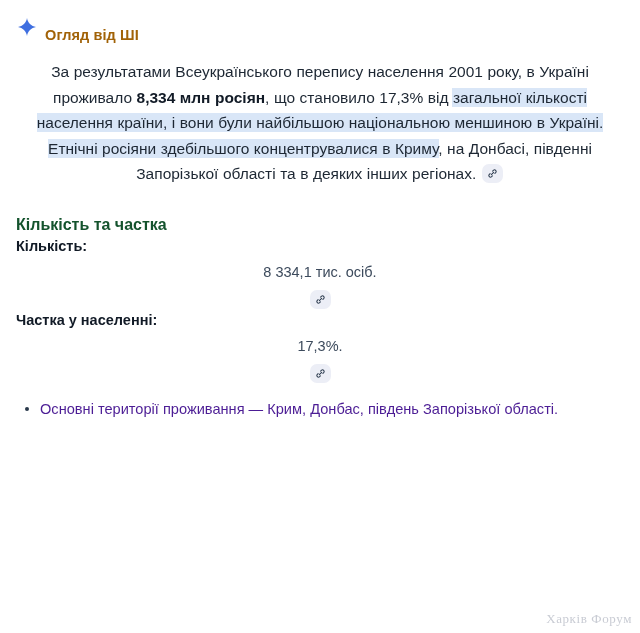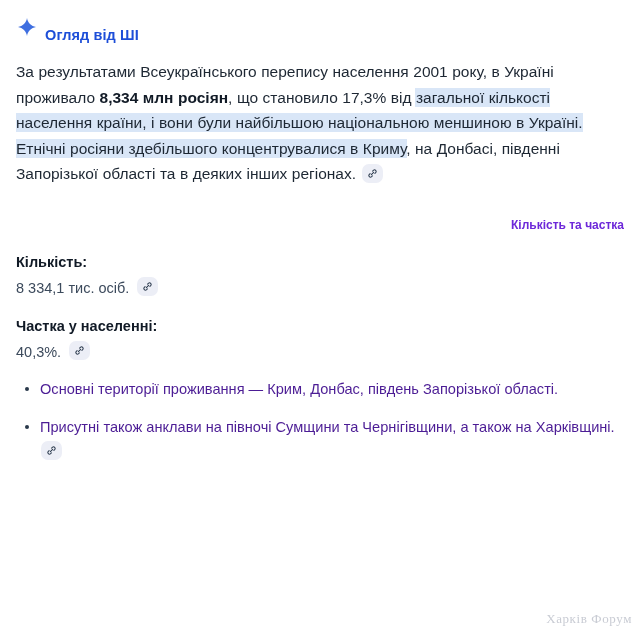--- a/index.html
+++ b/index.html
@@ -37,70 +37,69 @@
   .sparkle-icon {
     width: 18px;
     height: 18px;
     flex: 0 0 18px;
     display: block;
   }
   .ai-header-title {
     font-size: 14.5px;
     font-weight: bold;
     letter-spacing: 0.1px;
-    color: #1d4ed8;
+    color: #a16207;
     line-height: 1;
     margin-top: 16px;
   }
 
   
   .summary-paragraph {
     font-size: 15.5px;
     line-height: 25.5px;
     color: #1d2733;
     margin: 5px 0 0 0;
-    text-align: left;
+    text-align: center;
     word-spacing: 0.2px;
   }
   .summary-paragraph b {
     font-weight: bold;
     color: #111a26;
   }
   .hl {
     background: #d9e6f7;
     box-shadow: 0 0 0 1px #d9e6f7;
   }
 
   h3.section-heading {
-    font-size: 12px;
-    font-weight: bold;
-    color: #6d28d9;
+    font-size: 16px;
+    font-weight: bold;
+    color: #14532d;
     margin: 27px 0 0 0;
     line-height: 22px;
-    text-align: right;
   }
 
   .stat-block {
-    margin-top: 16px;
   }
   .stat-label {
     font-size: 14.5px;
     font-weight: bold;
     color: #111a26;
     line-height: 21px;
     margin: 0;
   }
   .stat-value {
     font-size: 14.5px;
     color: #3c4a5c;
     line-height: 24px;
     margin: 3px 0 0 0;
     display: flex;
     align-items: center;
     gap: 7px;
+    flex-direction: column;
   }
 
   ul.bullet-list {
     list-style: none;
     margin: 13px 0 0 0;
     padding: 0;
   }
   ul.bullet-list > li {
     position: relative;
     padding-left: 24px;
@@ -192,38 +191,31 @@
             <path d="M12.2 6.8 L14.4 4.6 A3.6 3.6 0 0 1 19.4 9.6 L17.2 11.8"></path>
             <path d="M11.8 17.2 L9.6 19.4 A3.6 3.6 0 0 1 4.6 14.4 L6.8 12.2"></path>
           </svg>
         </span>
     </p>
   </div>
 
   <div class="stat-block">
     <p class="stat-label">Частка у населенні:</p>
     <p class="stat-value">
-      <span>40,3%.</span>
+      <span>17,3%.</span>
         <span class="cite-chip">
           <svg viewBox="0 0 24 24" fill="none" stroke="#2b3a4d" stroke-width="2.2" stroke-linecap="round">
             <path d="M9.5 14.5 L14.5 9.5"></path>
             <path d="M12.2 6.8 L14.4 4.6 A3.6 3.6 0 0 1 19.4 9.6 L17.2 11.8"></path>
             <path d="M11.8 17.2 L9.6 19.4 A3.6 3.6 0 0 1 4.6 14.4 L6.8 12.2"></path>
           </svg>
         </span>
     </p>
   </div>
 
   <ul class="bullet-list">
     <li><span>Основні території проживання — Крим, Донбас, південь Запорізької області.</span></li>
-    <li><span>Присутні також анклави на півночі Сумщини та Чернігівщини, а також на Харківщині. </span><span class="cite-chip">
-          <svg viewBox="0 0 24 24" fill="none" stroke="#2b3a4d" stroke-width="2.2" stroke-linecap="round">
-            <path d="M9.5 14.5 L14.5 9.5"></path>
-            <path d="M12.2 6.8 L14.4 4.6 A3.6 3.6 0 0 1 19.4 9.6 L17.2 11.8"></path>
-            <path d="M11.8 17.2 L9.6 19.4 A3.6 3.6 0 0 1 4.6 14.4 L6.8 12.2"></path>
-          </svg>
-        </span></li>
   </ul>
 
 
   <div class="watermark">Харків Форум</div>
 
 </div>
 
 </body></html>

